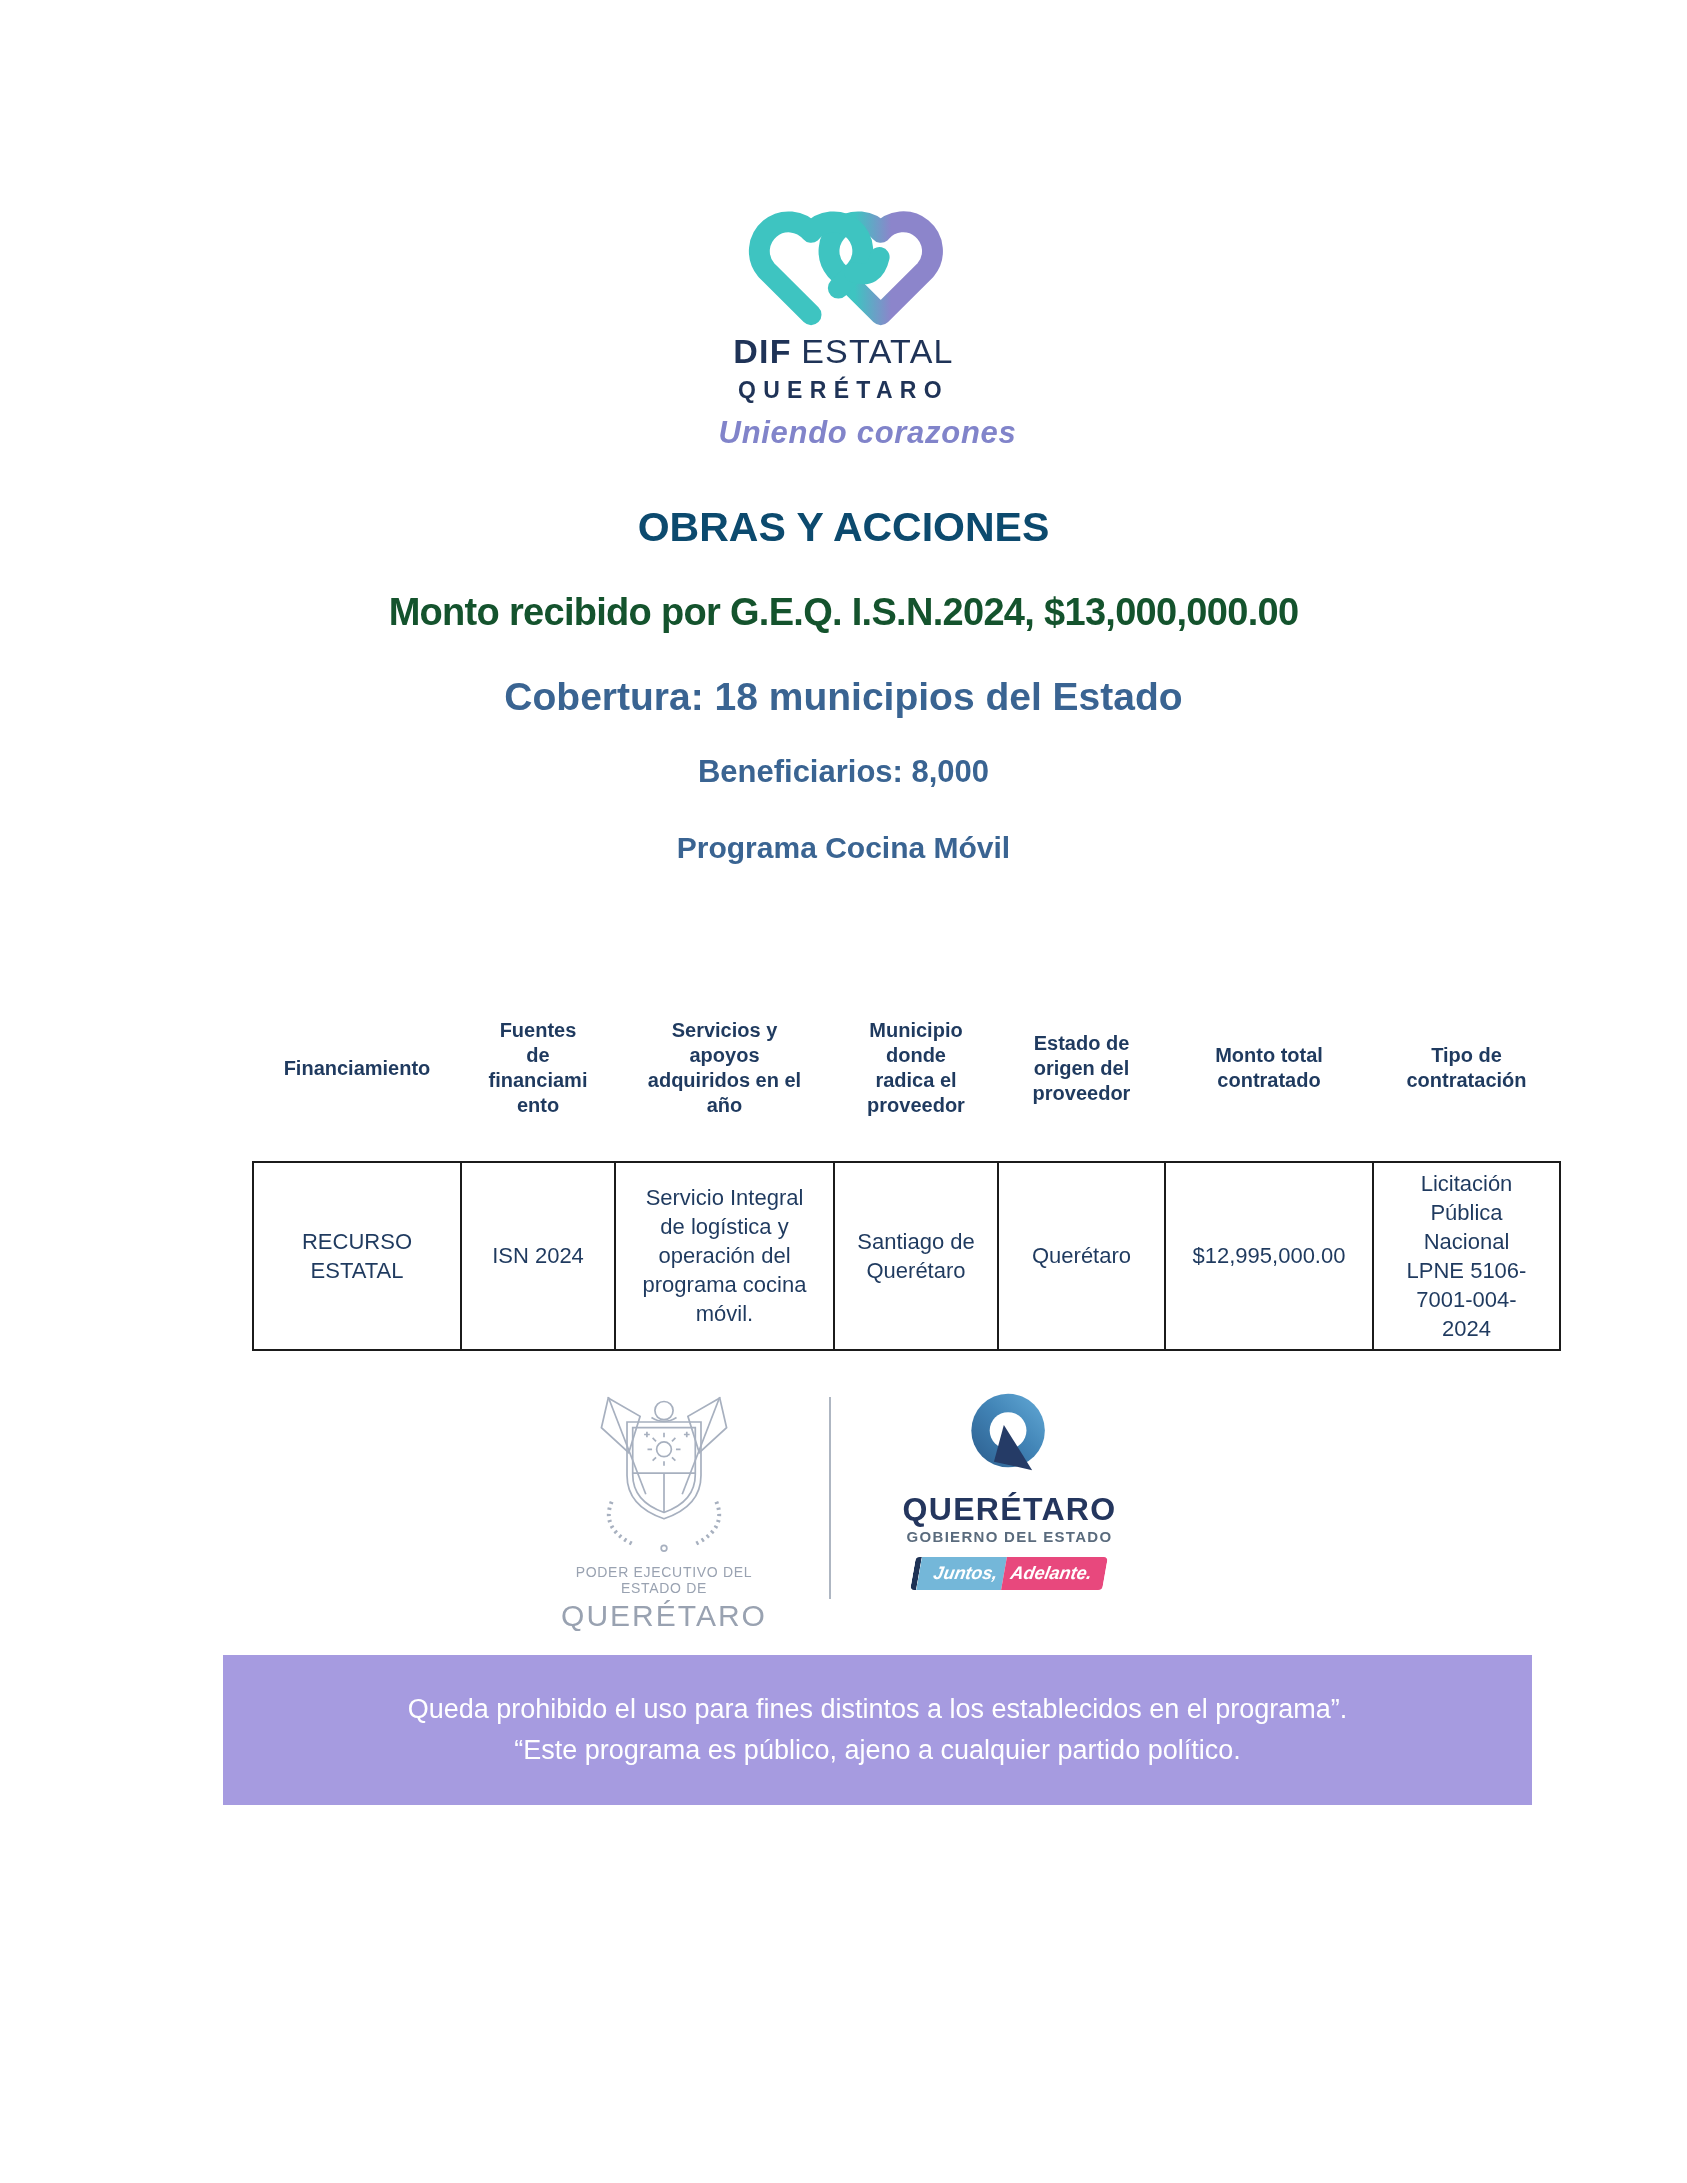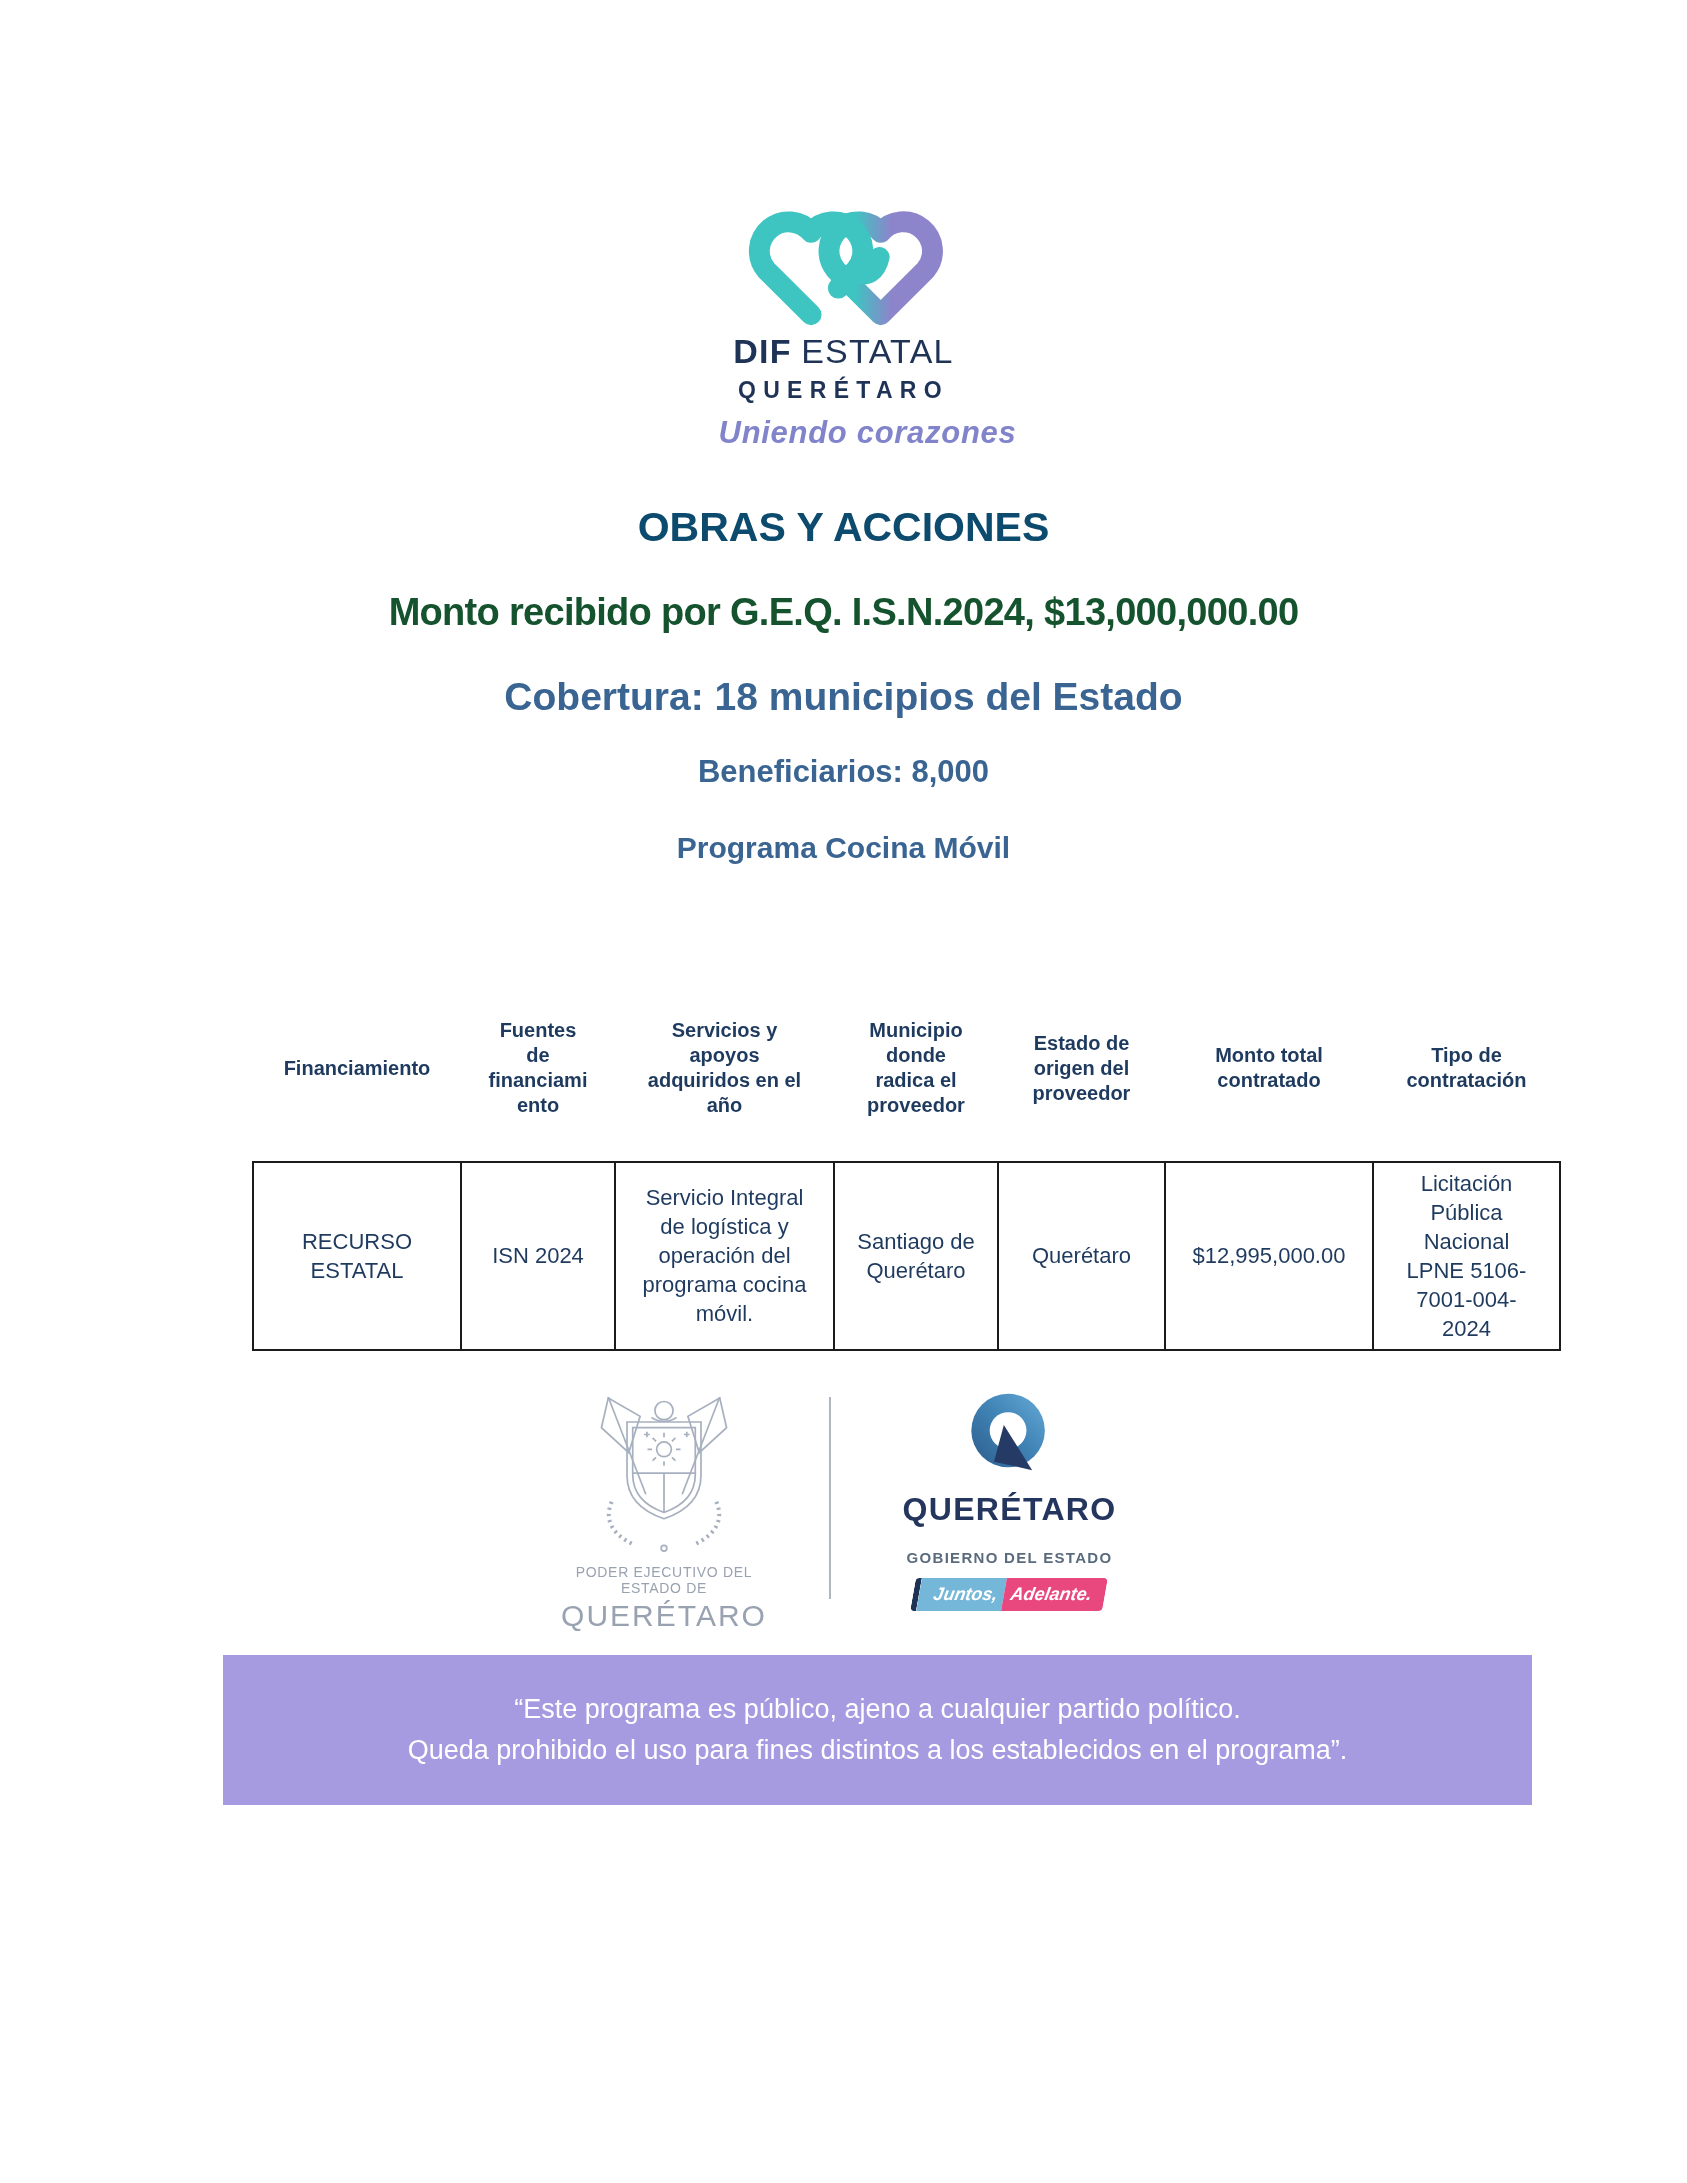--- a/index.html
+++ b/index.html
@@ -47,21 +47,21 @@
   .footer-logos{
     position:absolute;top:1389px;left:0;width:100%;
     display:flex;justify-content:center;align-items:flex-start;
   }
   .gov-left{width:238px;text-align:center;}
   .gov-left .caption{margin-top:8px;font-size:14px;letter-spacing:0.7px;color:#99A2B1;}
   .gov-left .name{margin-top:2.6px;font-size:30px;letter-spacing:2px;color:#99A2B1;font-weight:400;}
   .v-divider{width:2px;height:202px;background:#AEB6C2;margin:8px 46px 0 46px;}
   .gov-right{width:265px;text-align:center;}
   .gov-right .name{margin-top:6.6px;font-size:32px;font-weight:bold;letter-spacing:1.3px;color:#24365E;}
-  .gov-right .sub{margin-top:21px;font-size:15px;font-weight:bold;letter-spacing:1.3px;color:#5A6B7D;}
+  .gov-right .sub{margin-top:0;font-size:15px;font-weight:bold;letter-spacing:1.3px;color:#5A6B7D;}
   .badge{
     display:inline-flex;margin-top:12px;transform:skewX(-10deg);
     border-left:6px solid #1E3255;border-radius:4px;overflow:hidden;
     font-size:18px;font-weight:bold;font-style:italic;color:#ffffff;
   }
   .badge .j{background:#74B7D9;padding:6px 6.6px 6px 14.6px;}
   .badge .a{background:#E8487D;padding:6px 13.2px 6px 6.6px;}
 
   
   .banner{
@@ -206,18 +206,18 @@
       <div class="sub">GOBIERNO DEL ESTADO</div>
       <div class="badge">
         <span class="j">Juntos,</span>
           <span class="a">Adelante.</span>
       </div>
     </div>
 
   </div>
 
   <div class="banner">
+    <div>Queda prohibido el uso para fines distintos a los establecidos en el programa”.</div>
     <div>“Este programa es público, ajeno a cualquier partido político.</div>
-    <div>Queda prohibido el uso para fines distintos a los establecidos en el programa”.</div>
   </div>
 
 </div>
 
 
 </body></html>

